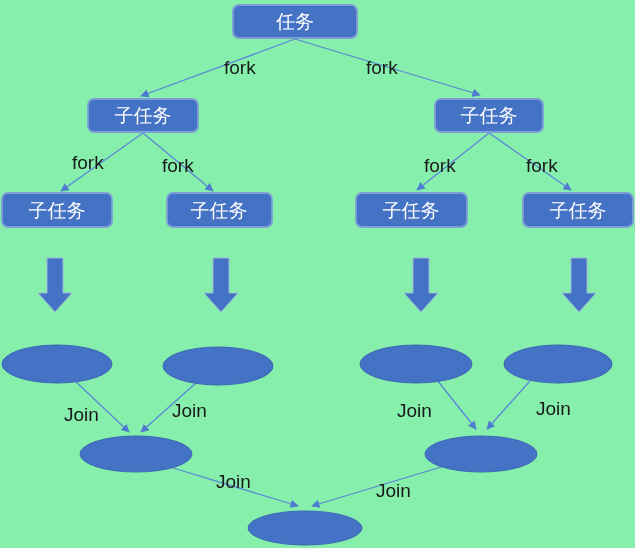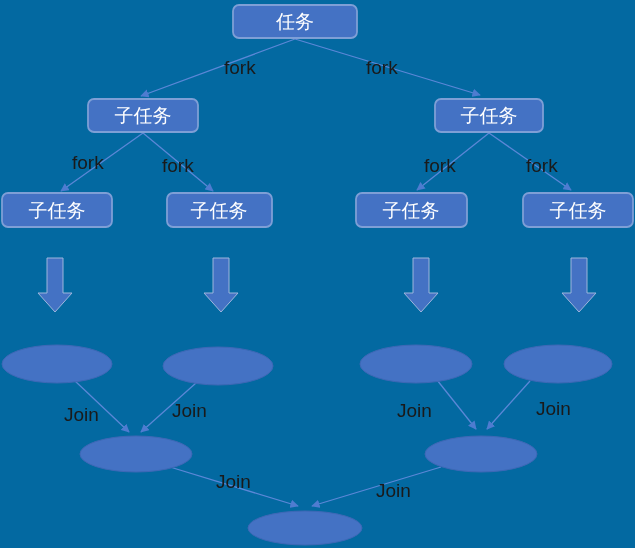--- a/index.html
+++ b/index.html
@@ -1,20 +1,20 @@
 <!DOCTYPE html>
 <html><head>
 <meta charset="utf-8">
 <style>
   html, body { margin: 0; padding: 0; background: #ffffff; }
   .stage {
     position: relative;
     width: 635px;
     height: 548px;
-    background: #0369a1;
+    background: #86efac;
     overflow: hidden;
   }
   svg { display: block; }
   .node-box {
     fill: #4472C4;
     stroke: #7E9FD6;
     stroke-width: 1.8;
   }
   .node-label {
     font-family: "DejaVu Sans", "Liberation Sans", sans-serif;

